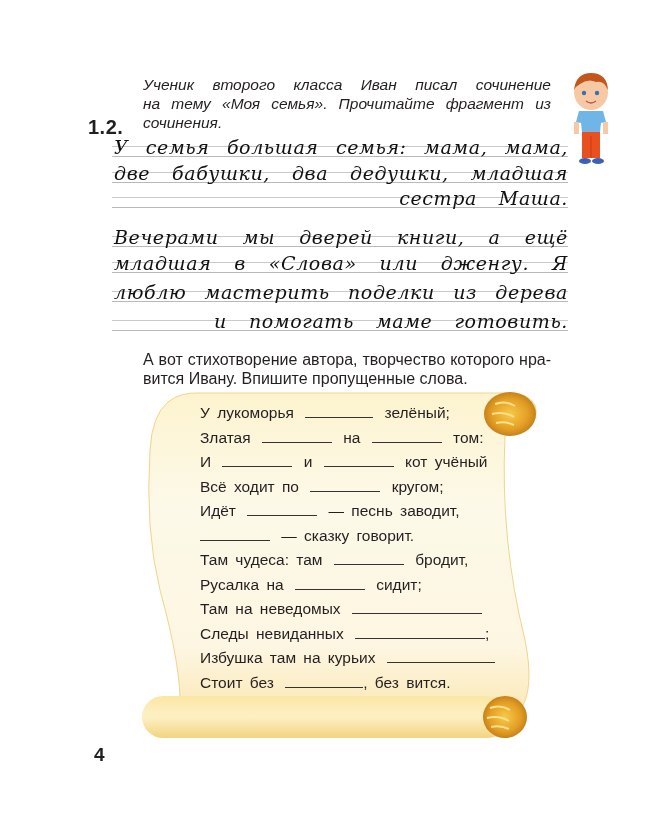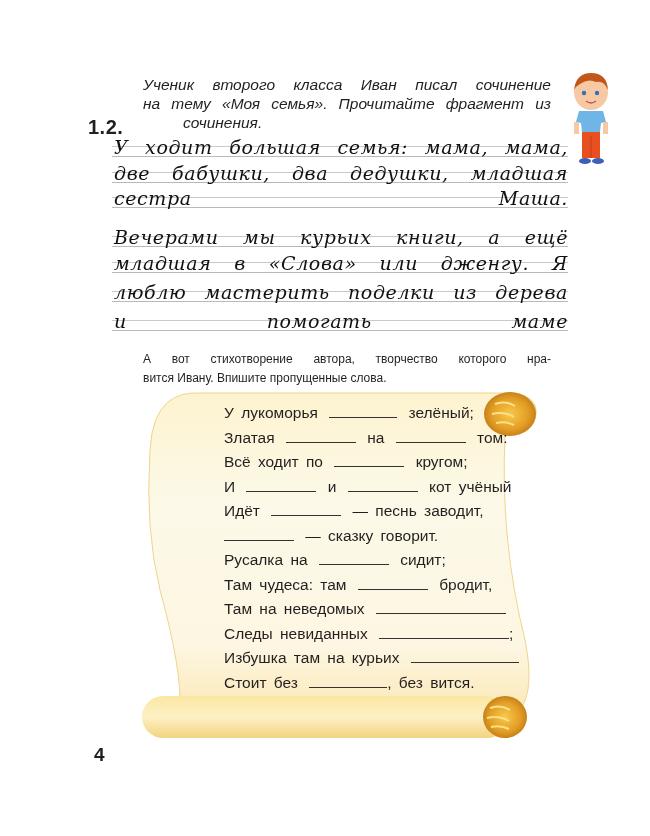--- a/index.html
+++ b/index.html
@@ -2,37 +2,37 @@
 <html><head>
 <meta charset="utf-8">
 <style>
   html, body { margin:0; padding:0; background:#ffffff; }
   body { width:650px; height:836px; position:relative; overflow:hidden;
          font-family:"Liberation Sans", sans-serif; color:#231f20; }
   .task-num { position:absolute; left:88px; top:76px; font-weight:bold; font-size:20px; letter-spacing:0.5px;margin-top:40px; }
   .task-text { position:absolute; left:143px; top:75px; width:408px; font-size:15.5px; line-height:19px;
                text-align:justify; word-spacing:3px;font-style:italic; }
   .task-text .line { display:block; text-align:justify; text-align-last:justify; height:19px; }
-  .task-text .line.last { text-align-last:left;margin-left:40px; }
+  .task-text .line.last { text-align-last:left; }
   .boy { position:absolute; left:566px; top:70px; width:50px; height:96px; }
   .ruled { position:absolute; left:112px; width:456px; }
   .rule-row { position:relative; height:25.5px; }
   .rule-row .l1, .rule-row .l2 { position:absolute; left:0; right:0; height:1px; background:#c9c9c9; }
   .rule-row .l1 { top:10px; }
   .rule-row .l2 { top:20px; background:#b9b9b9; }
   .rule-row .hw { position:absolute; left:2px; right:0; top:0px; font-family:"DejaVu Serif", serif; font-style:italic;
                   font-size:19px; line-height:22px; color:#111; white-space:nowrap; letter-spacing:0.6px;
                   display:flex; justify-content:space-between; }
-  .rule-row .hw.left { justify-content:space-between; gap:22px; }
-  .intro { position:absolute; left:143px; top:350px; width:408px; font-size:12px; line-height:19px; }
+  .rule-row .hw.left { justify-content:flex-end; gap:22px; }
+  .intro { position:absolute; left:143px; top:350px; width:408px; font-size:16px; line-height:19px; }
   .intro .line { display:block; text-align:justify; text-align-last:justify; height:19px; }
   .intro .line.last { text-align-last:left; }
   .scroll { position:absolute; left:140px; top:390px; width:400px; height:360px; }
   .poem { position:absolute; left:200px; top:401px; width:320px; font-size:15.5px; }
-  .poem .row { height:24.5px; line-height:24px; white-space:nowrap; word-spacing:3px;margin-left:24px; }
+  .poem .row { height:24.5px; line-height:24px; white-space:nowrap; word-spacing:3px; }
   .blank { display:inline-block; border-bottom:1.2px solid #333; height:14px; vertical-align:baseline; margin:0 4px; }
   .page-num { position:absolute; left:94px; top:744px; font-weight:bold; font-size:19px; }
 </style>
 </head>
 <body>
 
 <div class="task-num">1.2.</div>
 <div class="task-text">
   <span class="line">Ученик второго класса Иван писал сочинение</span>
   <span class="line">на тему «Моя семья». Прочитайте фрагмент из</span>
@@ -53,21 +53,21 @@
   <ellipse cx="19" cy="91" rx="6" ry="3" fill="#3d5fb5"></ellipse>
   <ellipse cx="32" cy="91" rx="6" ry="3" fill="#3d5fb5"></ellipse>
 </svg>
 
 <div class="ruled" style="top:136px;">
   <div class="rule-row">
       <div class="l1"></div>
       <div class="l2"></div>
     <div class="hw">
       <span>У</span>
-        <span>ходит</span>
+        <span>семья</span>
         <span>большая</span>
         <span>семья:</span>
         <span>мама,</span>
         <span>мама,</span>
     </div>
     </div>
   <div class="rule-row">
       <div class="l1"></div>
       <div class="l2"></div>
     <div class="hw">
@@ -88,21 +88,21 @@
     </div>
 </div>
 
 <div class="ruled" style="top:226px;text-decoration:underline;">
   <div class="rule-row">
       <div class="l1"></div>
       <div class="l2"></div>
     <div class="hw">
       <span>Вечерами</span>
         <span>мы</span>
-        <span>курьих</span>
+        <span>дверей</span>
         <span>книги,</span>
         <span>а</span>
         <span>ещё</span>
     </div>
     </div>
   <div class="rule-row" style="height:29px;">
       <div class="l1"></div>
       <div class="l2"></div>
     <div class="hw">
       <span>младшая</span>
@@ -124,20 +124,21 @@
         <span>дерева</span>
     </div>
     </div>
   <div class="rule-row">
       <div class="l1"></div>
       <div class="l2"></div>
     <div class="hw left">
       <span>и</span>
         <span>помогать</span>
         <span>маме</span>
+        <span>готовить.</span>
     </div>
     </div>
 </div>
 
 <div class="intro">
   <span class="line">А вот стихотворение автора, творчество которого нра-</span>
   <span class="line last">вится Ивану. Впишите пропущенные слова.</span>
 </div>
 
 <svg class="scroll" viewBox="0 0 400 360">
@@ -176,49 +177,49 @@
     <span>зелёный;</span>
   </div>
   <div class="row">
     <span>Златая</span>
     <span class="blank" style="width:70px;"></span>
     <span>на</span>
     <span class="blank" style="width:70px;"></span>
     <span>том:</span>
   </div>
   <div class="row">
+    <span>И</span>
+    <span class="blank" style="width:70px;"></span>
+    <span>и</span>
+    <span class="blank" style="width:70px;"></span>
+    <span>кот учёный</span>
+  </div>
+  <div class="row">
     <span>Всё ходит по</span>
     <span class="blank" style="width:70px;"></span>
     <span>кругом;</span>
-  </div>
-  <div class="row">
-    <span>И</span>
-    <span class="blank" style="width:70px;"></span>
-    <span>и</span>
-    <span class="blank" style="width:70px;"></span>
-    <span>кот учёный</span>
   </div>
   <div class="row">
     <span>Идёт</span>
     <span class="blank" style="width:70px;"></span>
     <span>— песнь заводит,</span>
   </div>
   <div class="row">
     <span class="blank" style="width:70px; margin-left:0;"></span>
     <span>— сказку говорит.</span>
   </div>
   <div class="row">
+    <span>Там чудеса: там</span>
+    <span class="blank" style="width:70px;"></span>
+    <span>бродит,</span>
+  </div>
+  <div class="row">
     <span>Русалка на</span>
     <span class="blank" style="width:70px;"></span>
     <span>сидит;</span>
-  </div>
-  <div class="row">
-    <span>Там чудеса: там</span>
-    <span class="blank" style="width:70px;"></span>
-    <span>бродит,</span>
   </div>
   <div class="row">
     <span>Там на неведомых</span>
     <span class="blank" style="width:130px;"></span>
   </div>
   <div class="row">
     <span>Следы невиданных</span>
     <span class="blank" style="width:130px; margin-right:0;"></span><span>;</span>
   </div>
   <div class="row">

